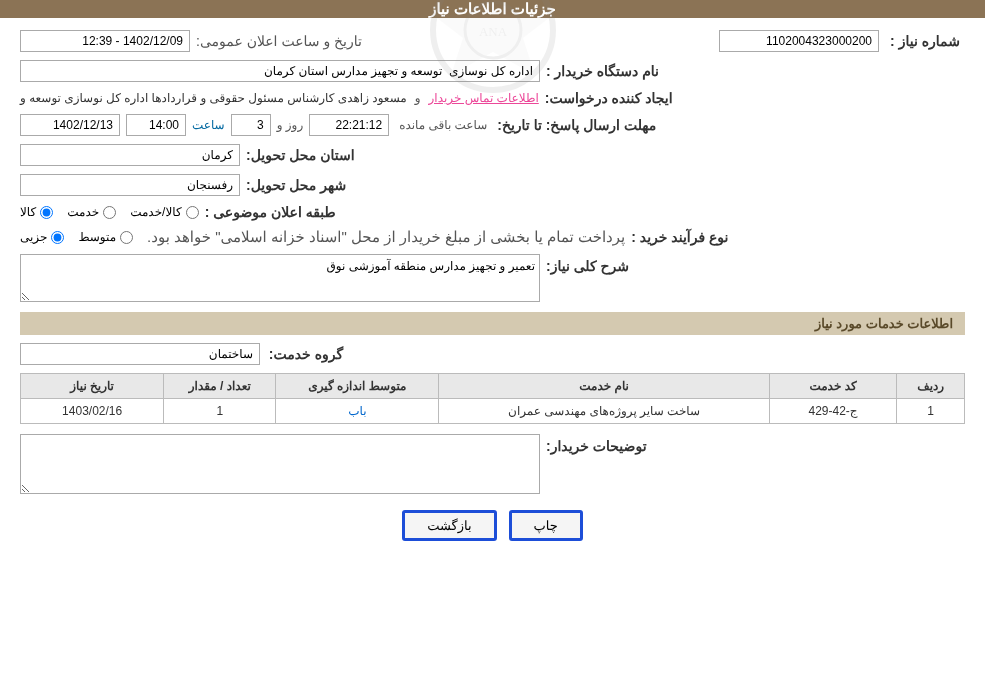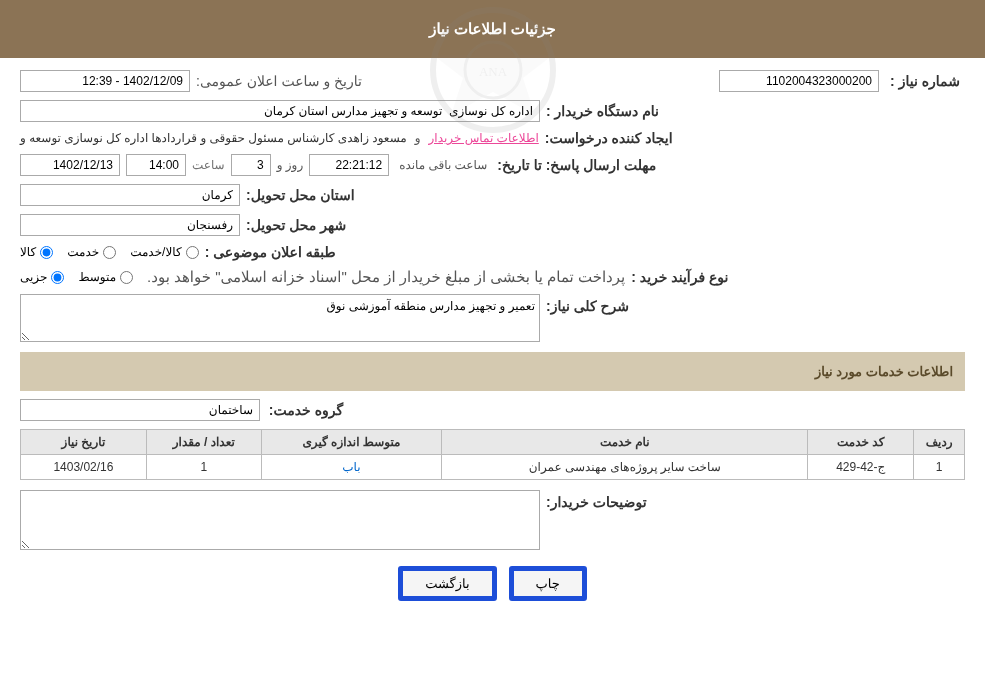--- a/index.html
+++ b/index.html
@@ -13,21 +13,21 @@
     .page-wrapper {
       max-width: 985px;
       margin: 0 auto;
       background: #fff;
       min-height: 691px;
     }
     .header-bar {
       background: #8B7355;
       color: #fff;
       text-align: center;
-      padding: 20px 0;
+      padding: 0 0;
       font-size: 15px;
       font-weight: bold;
       letter-spacing: 1px;
     }
     .content-area {
       padding: 12px 20px;
     }
     .form-row {
       display: flex;
       align-items: center;
@@ -66,43 +66,43 @@
       display: flex;
       align-items: center;
       justify-content: space-between;
       margin-bottom: 8px;
     }
     .section-divider {
       background: #d4c9b0;
       color: #5a4a2a;
       font-weight: bold;
       font-size: 13px;
-      padding: 12px 12px;
+      padding: 4px 12px;
       margin: 10px 0 8px 0;
       text-align: right;
     }
     .table-container {
       margin: 8px 0;
     }
     table {
       width: 100%;
       border-collapse: collapse;
       font-size: 12px;
     }
     table th {
       background: #e8e8e8;
       border: 1px solid #bbb;
-      padding: 5px 0;
+      padding: 5px 8px;
       text-align: center;
       font-weight: bold;
       color: #333;
     }
     table td {
       border: 1px solid #bbb;
-      padding: 5px 4px;
+      padding: 5px 20px;
       text-align: center;
       color: #333;
       margin-top: 8px;
     }
     table tbody tr:nth-child(even) { background: #fafafa; }
     .radio-row {
       display: flex;
       align-items: center;
       gap: 14px;
       direction: rtl;
@@ -131,21 +131,21 @@
     .footer-buttons {
       display: flex;
       justify-content: center;
       gap: 12px;
       margin: 16px 0 12px 0;
     }
     .btn {
       padding: 5px 22px;
       font-size: 13px;
       font-family: Tahoma, Arial, sans-serif;
-      border: 5px solid #1d4ed8;
+      border: 3px solid #1d4ed8;
       background: #f5f5f5;
       cursor: pointer;
       border-radius: 3px;
     }
     .logo-area {
       position: relative;
       display: flex;
       justify-content: center;
       align-items: center;
       pointer-events: none;
@@ -201,21 +201,21 @@
       <span style="margin: 0 2px; color:#555;">و</span>
       <span style="color:#333;">مسعود زاهدی کارشناس مسئول حقوقی و قراردادها اداره کل نوسازی  توسعه و</span>
     </div>
 
     <div class="form-row">
       <span class="label label-bold">مهلت ارسال پاسخ: تا تاریخ:</span>
       <span style="color:#555; margin: 0 4px;">ساعت باقی مانده</span>
       <input class="input-field input-tiny" type="text" value="22:21:12" style="width: 80px;">
       <span style="color:#555;">روز و</span>
       <input class="input-field" type="text" value="3" style="width: 40px;">
-      <span style="color:#737373;">ساعت</span>
+      <span style="color:#0369a1;">ساعت</span>
       <input class="input-field" type="text" value="14:00" style="width: 60px;">
       <input class="input-field" type="text" value="1402/12/13" style="width: 100px;">
     </div>
 
     <div class="form-row">
       <span class="label label-bold">استان محل تحویل:</span>
       <input class="input-field" type="text" value="کرمان" style="width: 220px;">
     </div>
 
     <div class="form-row">

